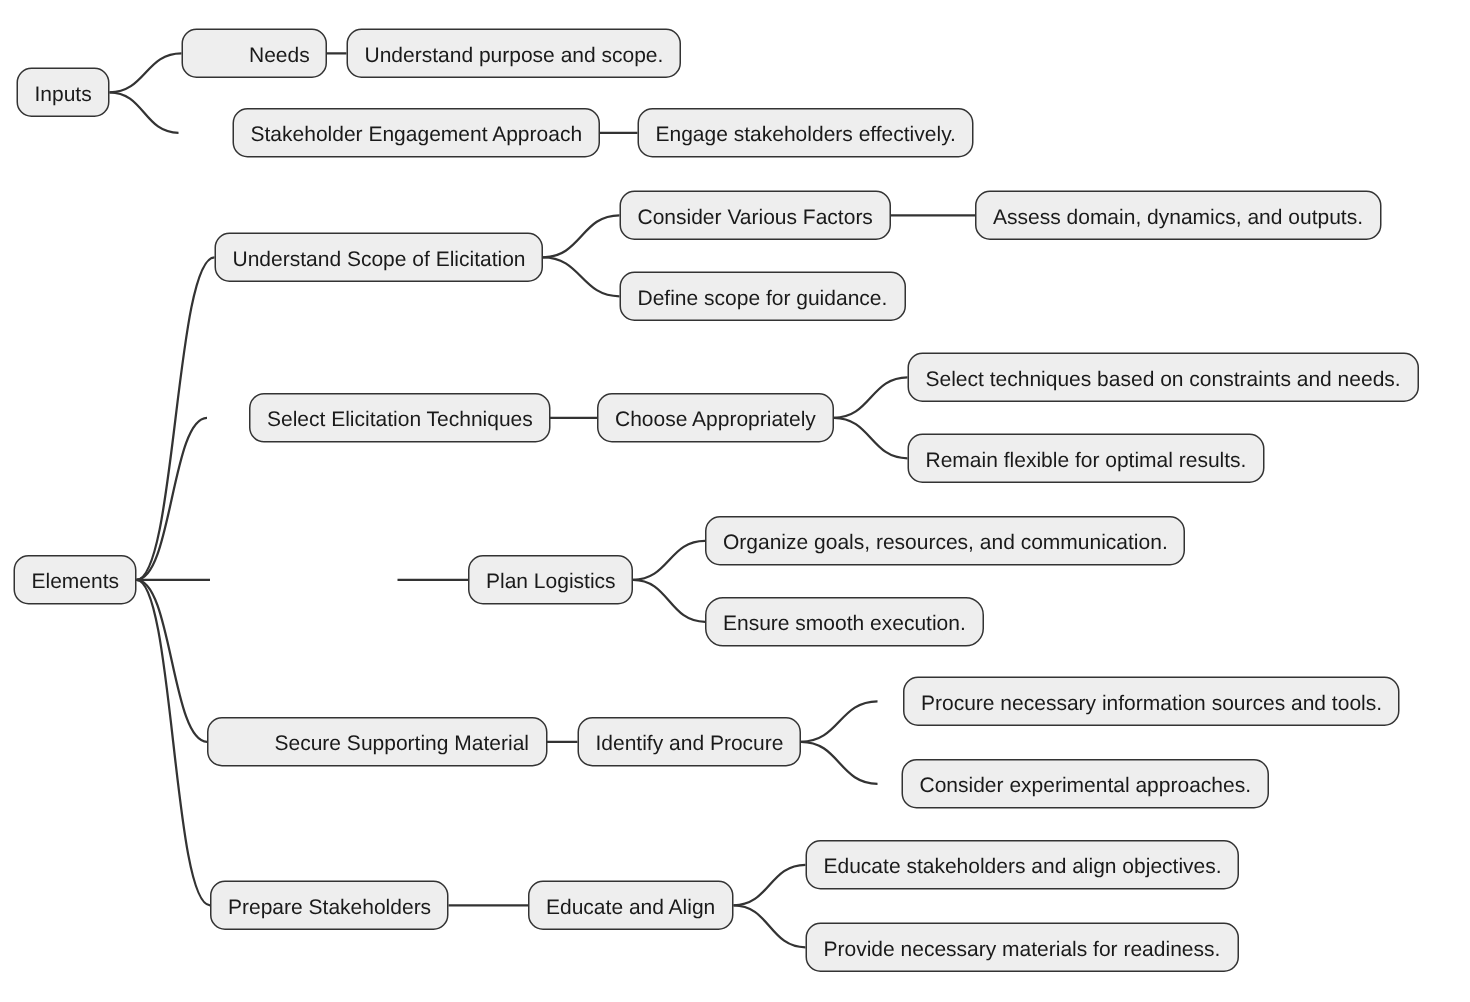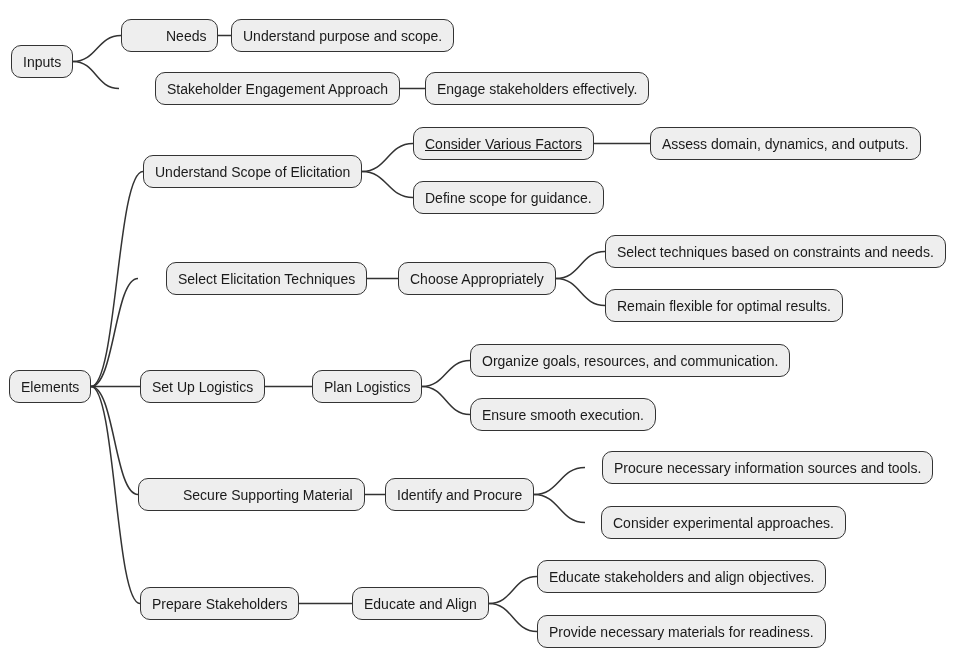--- a/index.html
+++ b/index.html
@@ -94,43 +94,40 @@
       </div>
       <div class="node" style="left: 425px; top: 72px;">
         <span>Engage stakeholders effectively.</span>
       </div>
       <div class="node" style="left: 9px; top: 370px;">
         <span>Elements</span>
       </div>
       <div class="node" style="left: 143px; top: 155px;">
         <span>Understand Scope of Elicitation</span>
       </div>
-      <div class="node" style="left: 413px; top: 127px; text-decoration: underline;">
+      <div class="node" style="left: 413px; top: 127px;">
         <span>Consider Various Factors</span>
       </div>
       <div class="node" style="left: 650px; top: 127px;">
         <span>Assess domain, dynamics, and outputs.</span>
       </div>
       <div class="node" style="left: 413px; top: 181px;">
         <span>Define scope for guidance.</span>
       </div>
       <div class="node" style="left: 138px; top: 262px; margin-left: 28px;">
         <span>Select Elicitation Techniques</span>
       </div>
       <div class="node" style="left: 398px; top: 262px;">
         <span>Choose Appropriately</span>
       </div>
       <div class="node" style="left: 605px; top: 235px;">
         <span>Select techniques based on constraints and needs.</span>
       </div>
       <div class="node" style="left: 605px; top: 289px;">
         <span>Remain flexible for optimal results.</span>
-      </div>
-      <div class="node" style="left: 140px; top: 370px;">
-        <span>Set Up Logistics</span>
       </div>
       <div class="node" style="left: 312px; top: 370px;">
         <span>Plan Logistics</span>
       </div>
       <div class="node" style="left: 470px; top: 344px;">
         <span>Organize goals, resources, and communication.</span>
       </div>
       <div class="node" style="left: 470px; top: 398px; border-radius: 12px;">
         <span>Ensure smooth execution.</span>
       </div>

